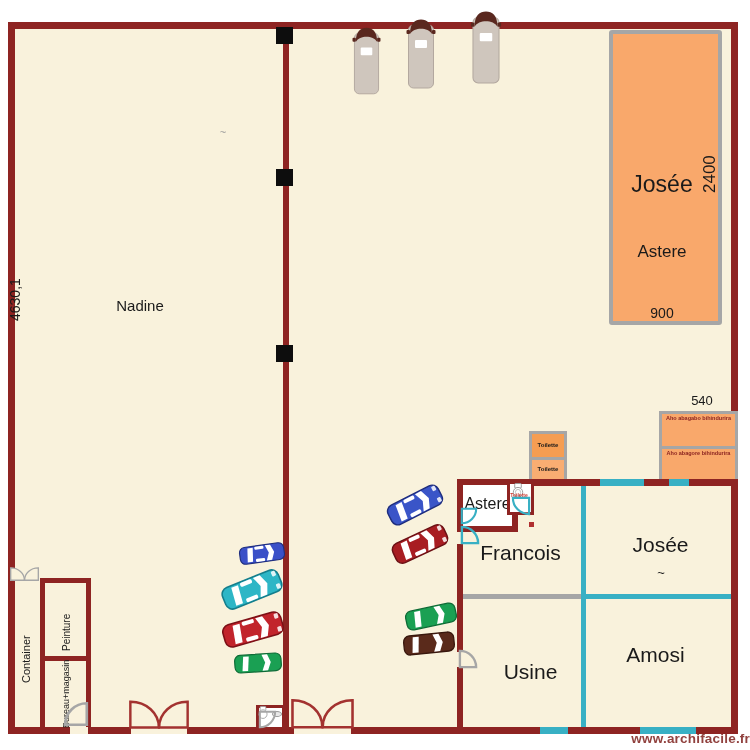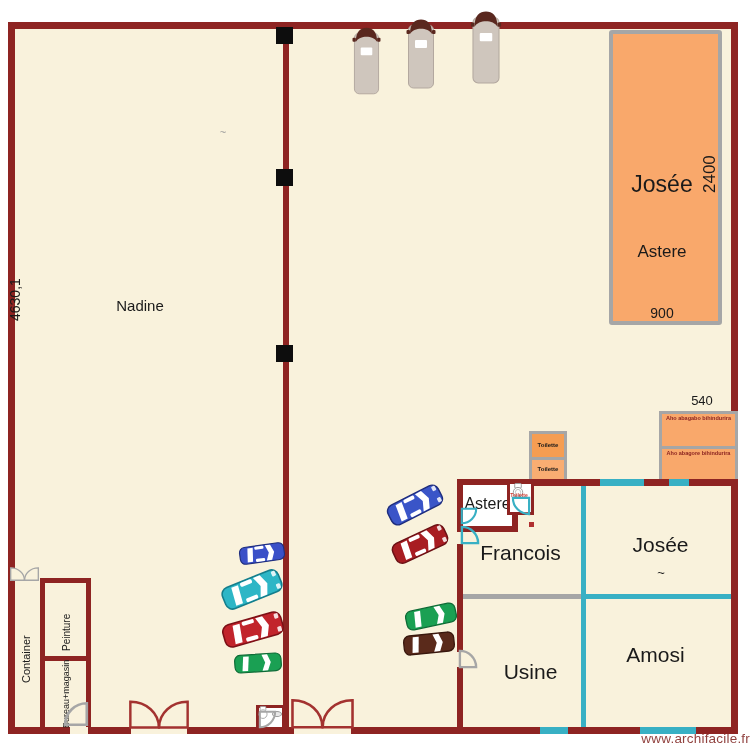--- a/index.html
+++ b/index.html
@@ -16,21 +16,21 @@
   .roomwhite{position:absolute;background:#ffffff;border:6px solid #8e2422}
   .cub{position:absolute;background:#ffffff;border:3px solid #8e2422}
   .lbl{position:absolute;text-align:center;white-space:nowrap;line-height:1.15}
   .vlbl{position:absolute;writing-mode:vertical-rl;transform:rotate(180deg);display:flex;align-items:center;justify-content:center;white-space:nowrap}
   .tiny-red{color:#cf3a30;font-weight:bold;font-size:5px;line-height:6px}
   .tiny-maroon{color:#8b2320;font-weight:bold;font-size:5.5px;line-height:7px}
   .col{position:absolute;background:#0d0d0d}
   svg.obj{position:absolute;overflow:visible}
   .dot{position:absolute;background:#b03030}
   .sink{position:absolute;background:#e8e8e8;border:1px solid #9a9a9a;border-radius:50%}
-  .wm{position:absolute;color:rgba(133,45,42,.9);font-size:13.5px;font-weight:400;letter-spacing:.2px}
+  .wm{position:absolute;color:rgba(133,45,42,.9);font-size:13.5px;font-weight:700;letter-spacing:.2px}
 </style>
 </head>
 <body>
 
 <div class="floor"></div>
 
 <div class="wall" style="left:283px;top:29px;width:6px;height:698px"></div>
 <div class="col" style="left:276px;top:27px;width:17px;height:17px"></div>
 <div class="col" style="left:276px;top:169px;width:17px;height:17px"></div>
 <div class="col" style="left:276px;top:345px;width:17px;height:17px"></div>

